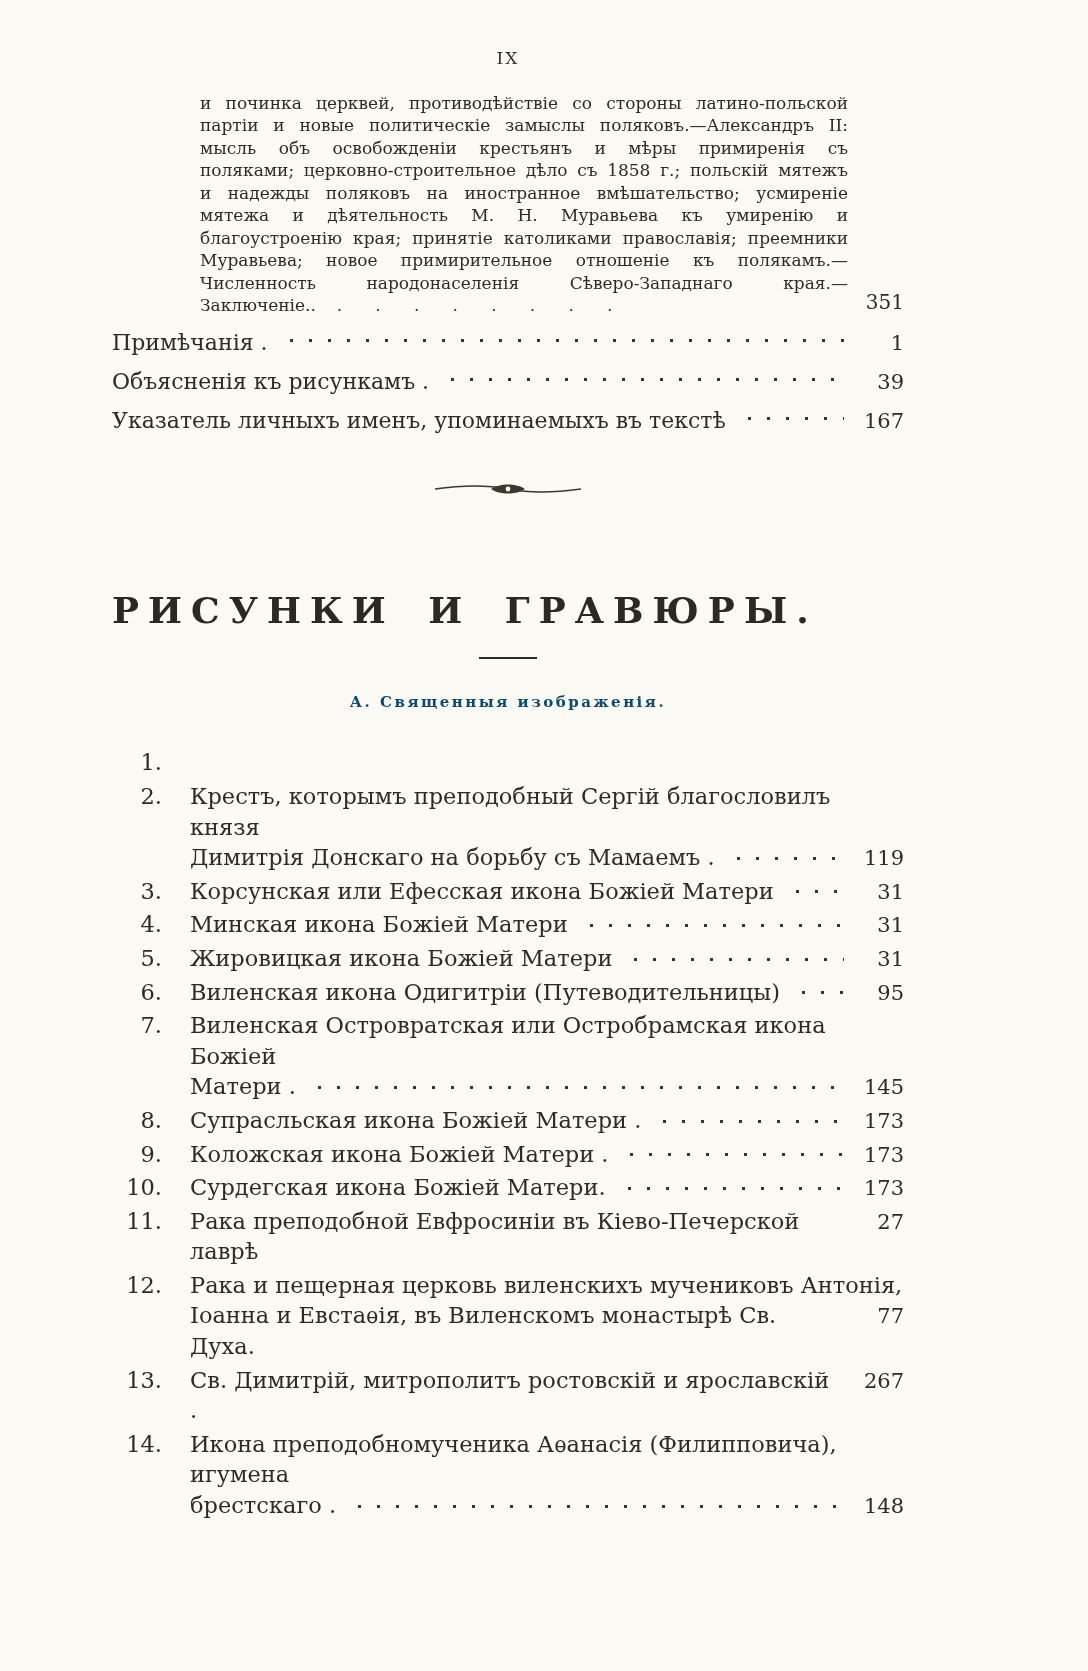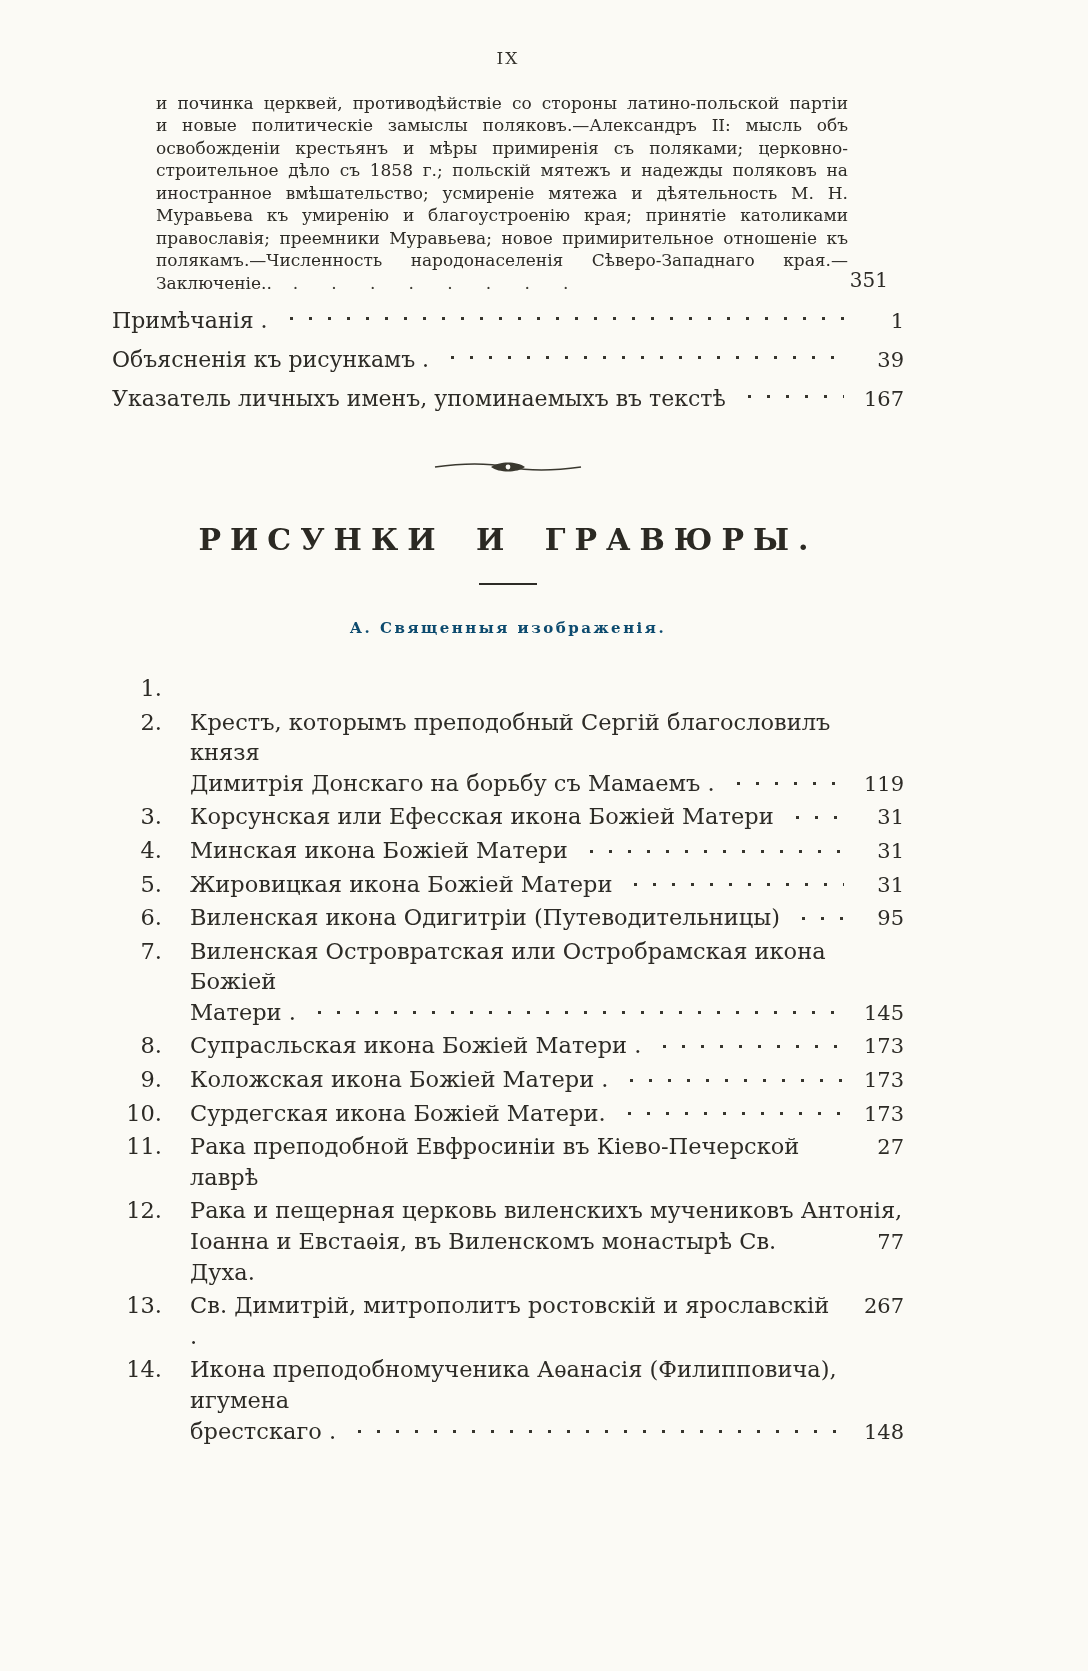--- a/index.html
+++ b/index.html
@@ -14,31 +14,31 @@
   .content { width: 792px; margin-left: 112px; }
 
   .folio {
     text-align: center; font-size: 17px; letter-spacing: 2px;
     padding-top: 48px; color: #34322c;
   }
 
   
   .toc-cont {
     position: relative;
-    margin-left: 44px; margin-top: 24px;
+    margin-left: 88px; margin-top: 24px;
     font-size: 17px; line-height: 1.32;
     text-align: justify; word-spacing: 3px;
   }
   .toc-cont .text-wrap { padding-right: 56px; }
   .trail-dots::after {
     content: "\00a0\00a0.\00a0\00a0\00a0.\00a0\00a0\00a0.\00a0\00a0\00a0.\00a0\00a0\00a0.\00a0\00a0\00a0.\00a0\00a0\00a0.\00a0\00a0\00a0.";
     letter-spacing: 2px; color: #3a382f;
   }
   .toc-cont .cont-page {
-    position: absolute; right: 16px; bottom: 1px;
+    position: absolute; right: 0; bottom: 1px;
     font-size: 20px;
   }
 
   
   .toc-entries { margin-top: 12px; }
   .toc-entry {
     display: flex; align-items: baseline;
     font-size: 22px; margin-top: 14px;
   }
   .leader {
@@ -49,22 +49,22 @@
     background-repeat: repeat-x;
     background-position: 2px calc(100% - 5px);
   }
   .pg { min-width: 50px; text-align: right; font-size: 21px; }
 
   
   .divider { text-align: center; margin-top: 48px; height: 18px; }
 
   
   .figures-title {
-    text-align: center; margin-top: 45px;
-    font-size: 30px; font-weight: 700;
+    margin-top: 90px;
+    font-size: 36px; font-weight: 700;
     letter-spacing: 9px; word-spacing: 12px;
     color: #2b2923;
   }
   .title-rule { width: 58px; height: 2px; background: #2d2b26; margin: 26px auto 0; }
   .figures-subtitle {
     text-align: center; margin-top: 34px;
     font-size: 15px; font-weight: 700; letter-spacing: 2.5px;
     color: #0c4a6e;
   }
 

